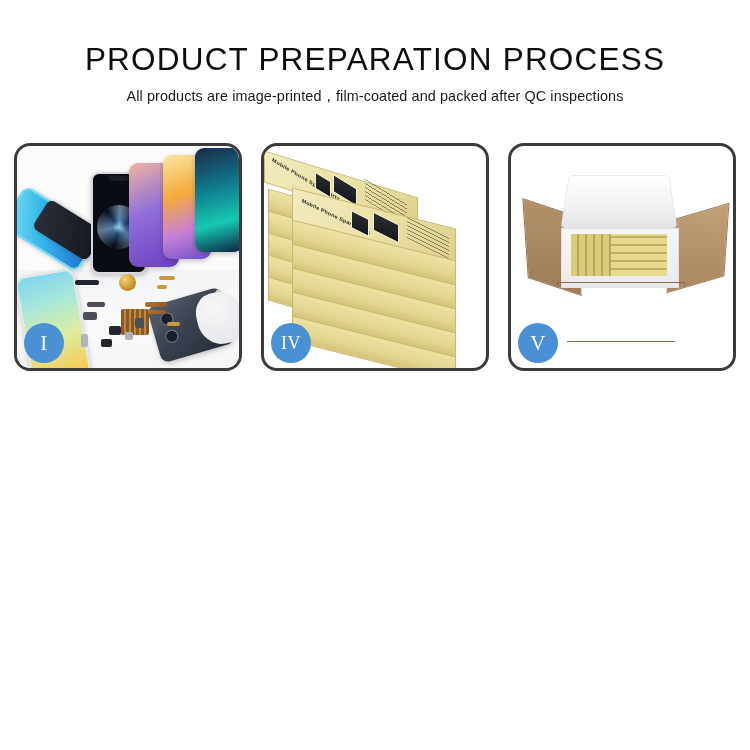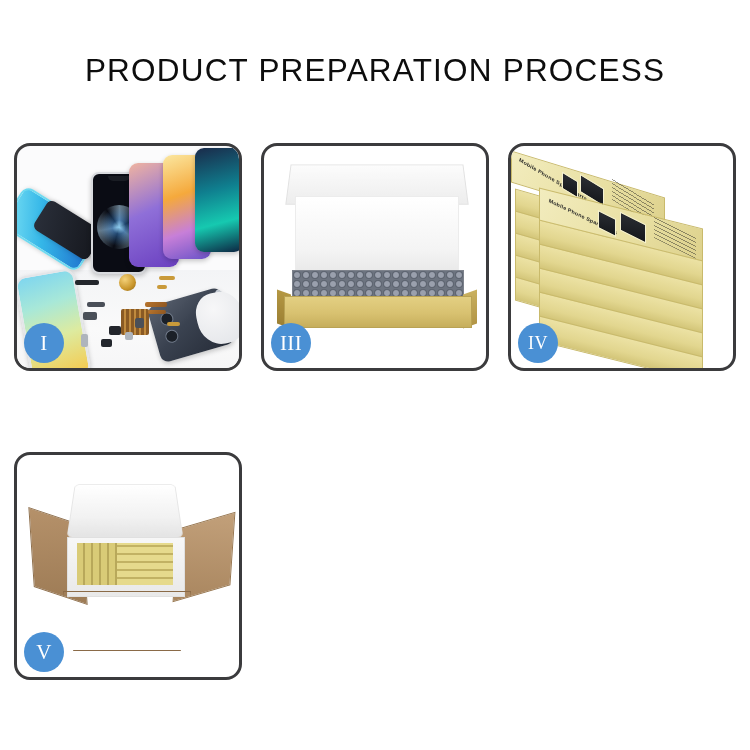--- a/index.html
+++ b/index.html
@@ -9,21 +9,21 @@
     font-family: "Liberation Sans", sans-serif;
     overflow: hidden;
   }
   .page {
     position: relative;
     width: 750px; height: 750px;
     background: #ffffff;
   }
 
   
-  .header { position: absolute; top: 11px; left: 0; width: 750px; text-align: center; }
+  .header { position: absolute; top: 0; left: 0; width: 750px; text-align: center; }
   .title {
     margin: 0;
     padding-top: 43px;
     font-size: 31.5px;
     letter-spacing: 1.2px;
     font-weight: 500;
     color: #0d0d0d;
     line-height: 1.05;
     white-space: nowrap;
   }
@@ -339,20 +339,21 @@
     position:absolute; background: rgba(150,122,86,.75); border-radius: 1px;
   }
 </style>
 </head>
 <body>
 
 <div class="page">
 
   <div class="header">
     <h1 class="title">PRODUCT PREPARATION PROCESS</h1>
+    <p class="subtitle">All products are image-printed，film-coated and packed after QC inspections</p>
   </div>
 
   <div class="grid">
 
     <div class="panel p1">
       <div class="panel-inner">
         <div class="floor"></div>
 
         <div class="phone ph-a"></div>
         <div class="phone ph-a2"></div>
@@ -390,31 +391,20 @@
         <div class="part dark" style="left:84px;top:193px;width:11px;height:8px;"></div>
         <div class="part silver" style="left:64px;top:188px;width:7px;height:13px;"></div>
         <div class="part" style="left:118px;top:172px;width:9px;height:10px;"></div>
         <div class="part gold" style="left:150px;top:176px;width:13px;height:4px;"></div>
 
         <div class="badge">I</div>
       </div>
     </div>
 
 
-    <div class="panel p3">
-      <div class="panel-inner">
-        <div class="b3-lid"></div>
-        <div class="b3-foam"></div>
-        <div class="b3-tray"></div>
-        <div class="b3-left"></div>
-        <div class="b3-right"></div>
-        <div class="b3-front"></div>
-        <div class="badge">III</div>
-      </div>
-    </div>
 
     <div class="panel p4">
       <div class="panel-inner">
         <div class="stack">
 
           <div class="sbox" style="left:4px;  top:56px;  width:92px; height:22px; transform:skewY(16deg);"></div>
           <div class="sbox" style="left:4px;  top:78px;  width:92px; height:22px; transform:skewY(16deg);"></div>
           <div class="sbox" style="left:4px;  top:100px; width:92px; height:22px; transform:skewY(16deg);"></div>
           <div class="sbox" style="left:4px;  top:122px; width:92px; height:22px; transform:skewY(16deg);"></div>
           <div class="sbox" style="left:4px;  top:144px; width:92px; height:22px; transform:skewY(16deg);"></div>

